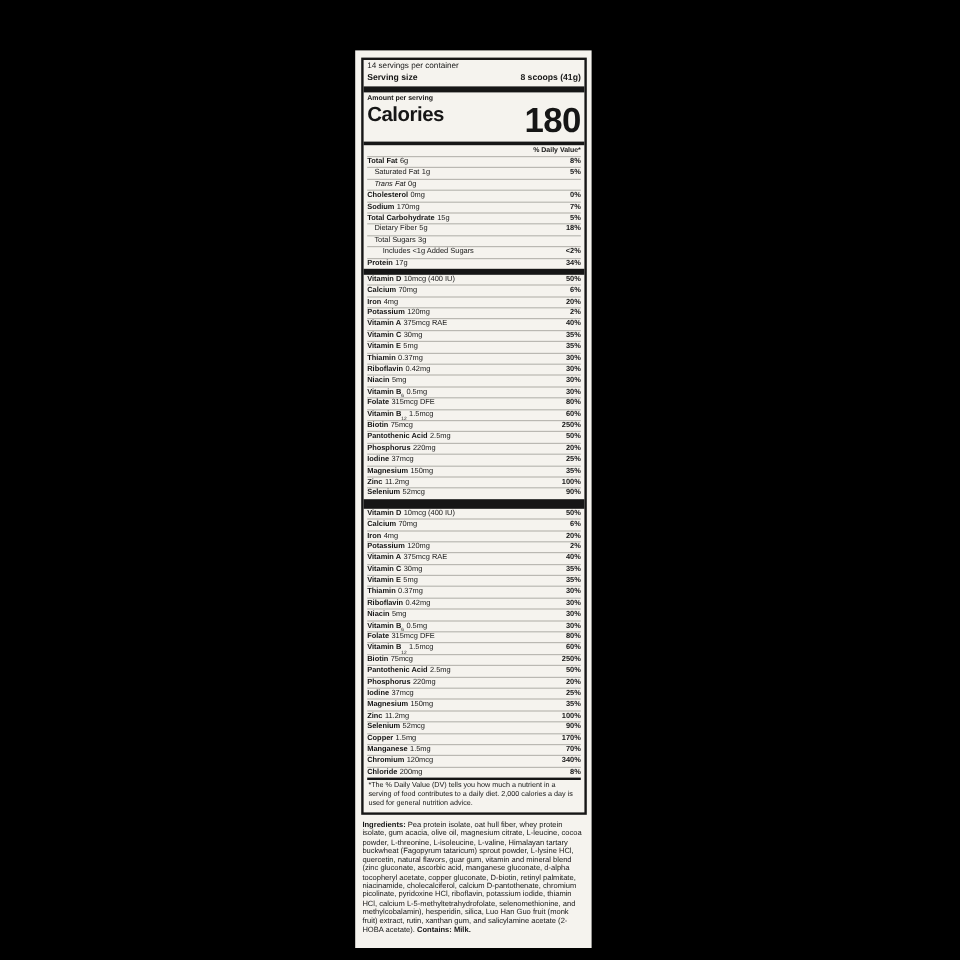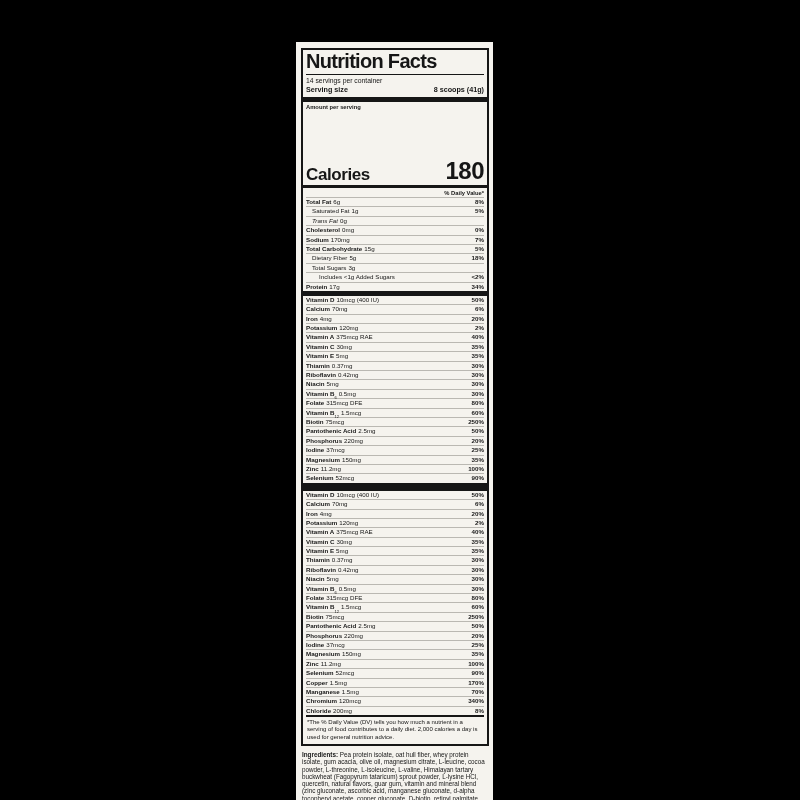--- a/index.html
+++ b/index.html
@@ -10,24 +10,24 @@
          padding:6px 4px 11px 5px;}
   .fbox{border:2px solid var(--ink,#161616);padding:0 3px;background:transparent;}
   .title{font-size:20px;font-weight:800;letter-spacing:-0.7px;line-height:21px;
          border-bottom:1px solid var(--ink,#161616);padding:1px 0 2px;white-space:nowrap;}
   .servings{font-size:6.8px;line-height:8px;padding-top:2px;}
   .ssrow{display:flex;justify-content:space-between;font-weight:bold;font-size:7.2px;
          line-height:8.5px;padding:1px 0 2px;gap:20px;}
   .bar{background:var(--ink,#161616);margin:0 -3px;}
   .bar5{height:5px;} .bar3{height:3px;} .bar8{height:8px;}
   .aps{font-size:5.8px;font-weight:bold;line-height:7px;padding-top:2px;}
-  .calrow{display:flex;justify-content:space-between;align-items:flex-end;
+  .calrow{display:flex;justify-content:space-between;align-items:flex-start;
           line-height:1;padding:1px 0 2px;gap:48px;}
   .calword{font-size:17px;font-weight:800;letter-spacing:-0.4px;}
-  .calval{font-size:24px;font-weight:800;letter-spacing:-0.5px;margin-top:47px;}
+  .calval{font-size:29px;font-weight:800;letter-spacing:-0.5px;}
   .dvh{text-align:right;font-size:5.8px;font-weight:bold;padding:2px 0 1.5px;}
   .row{display:flex;justify-content:space-between;border-top:1px solid #bab8b2;
        font-size:6.2px;line-height:6.6px;padding:1px 0 0.8px;}
   .rows .n{white-space:nowrap;}
   .nm{font-weight:bold;font-style:normal;}
   .plain .nm{font-weight:400;}
   .ital .nm{font-style:italic;}
   .amt{margin-left:2px;font-weight:400;}
   .dv{font-weight:bold;}
   .ind1 .n{padding-left:6px;} .ind2 .n{padding-left:13px;}
@@ -36,21 +36,20 @@
         padding:2px 1px 3px;}
   .ingr{font-size:6.3px;line-height:7.3px;margin-top:5px;padding:0 1px;}
   .ingr .lead,.ingr .tail{font-weight:bold;}
   sub.sb{font-size:4px;line-height:0;position:relative;bottom:-1px;}
 </style>
 </head>
 <body>
 
 <div class="label">
   <div class="fbox">
-    <div class="title">Nutrition Facts</div>
     <div class="servings">14 servings per container</div>
     <div class="ssrow">
       <span>Serving size</span>
       <span>8 scoops (41g)</span>
     </div>
     <div class="bar bar5"></div>
     <div class="aps">Amount per serving</div>
     <div class="calrow">
       <span class="calword">Calories</span>
       <span class="calval">180</span>

